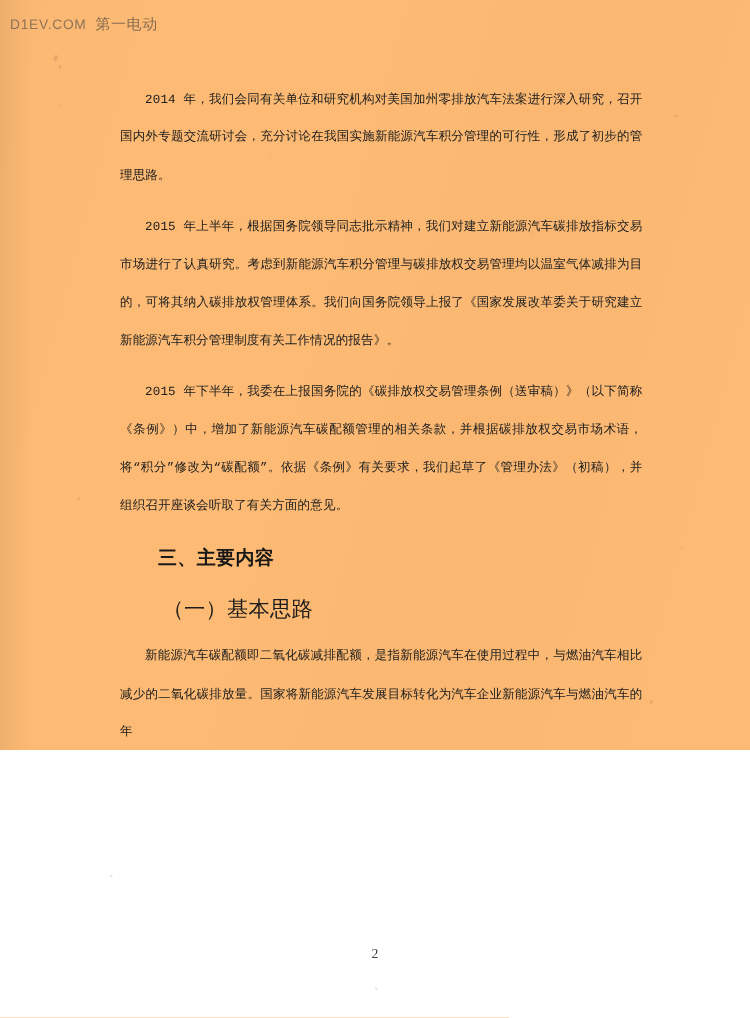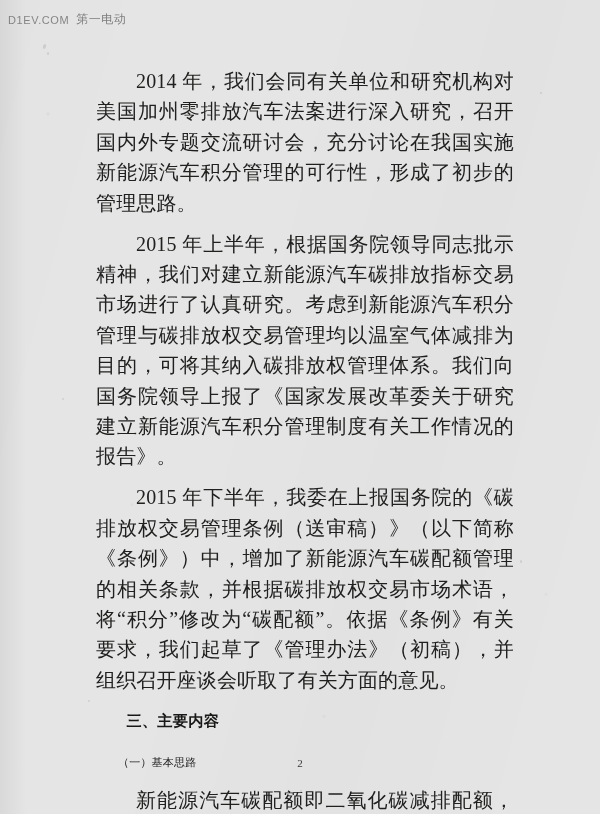--- a/index.html
+++ b/index.html
@@ -14,22 +14,22 @@
     overflow: hidden;
     position: relative;
   }
 
   
   #page {
     position: absolute;
     left: 0;
     top: 0;
     width: 600px;
-    height: 814px;
-    background: #e5e5e5;
+    height: 600px;
+    background: #fdba74;
   }
 
   
   #page::before {
     content: "";
     position: absolute;
     inset: 0;
     pointer-events: none;
     background:
       radial-gradient(circle at 8% 14%, rgba(0,0,0,0.035) 0 1px, transparent 2px),
@@ -80,45 +80,45 @@
   #doc-body {
     position: absolute;
     left: 96px;
     top: 66px;
     width: 418px;
     z-index: 3;
   }
 
   p.para {
     margin: 0 0 10.5px 0;
-    font-size: 20px;
+    font-size: 10px;
     line-height: 30.4px;
     color: #20201f;
     text-align: justify;
     text-justify: inter-ideograph;
     text-indent: 2em;
     letter-spacing: 0.15px;
-    font-family: Liberation Serif, serif;
+    font-family: Liberation Mono, monospace;
     filter: blur(0.15px);
   }
 
   p.heading {
     margin: 0 0 10.5px 0;
     font-size: 15.2px;
     line-height: 30.4px;
     color: #181817;
     text-indent: 2em;
     font-weight: bold;
     letter-spacing: 0.3px;
     filter: blur(0.15px);
   }
 
   p.subheading {
     margin: 0 0 8px 0;
-    font-size: 11px;
+    font-size: 17px;
     line-height: 30.4px;
     color: #1c1c1b;
     text-indent: 2em;
     letter-spacing: 0.2px;
     filter: blur(0.15px);
   }
 
   
   #page-number {
     position: absolute;

